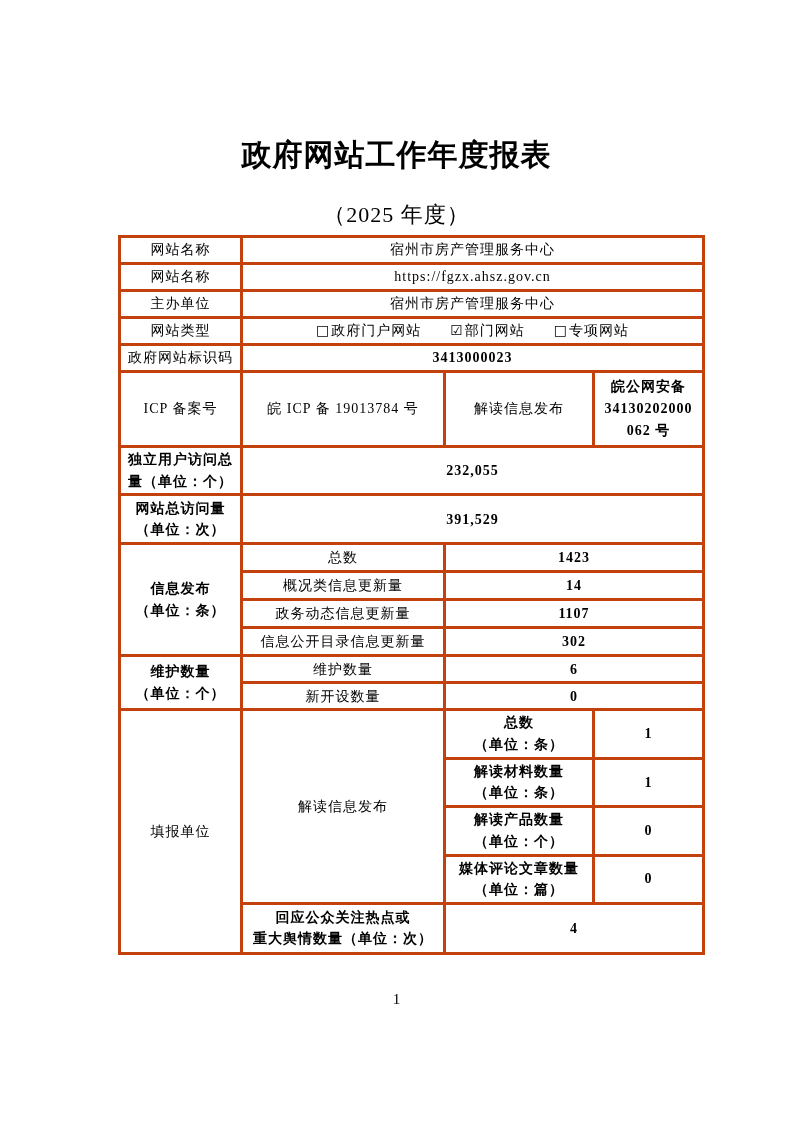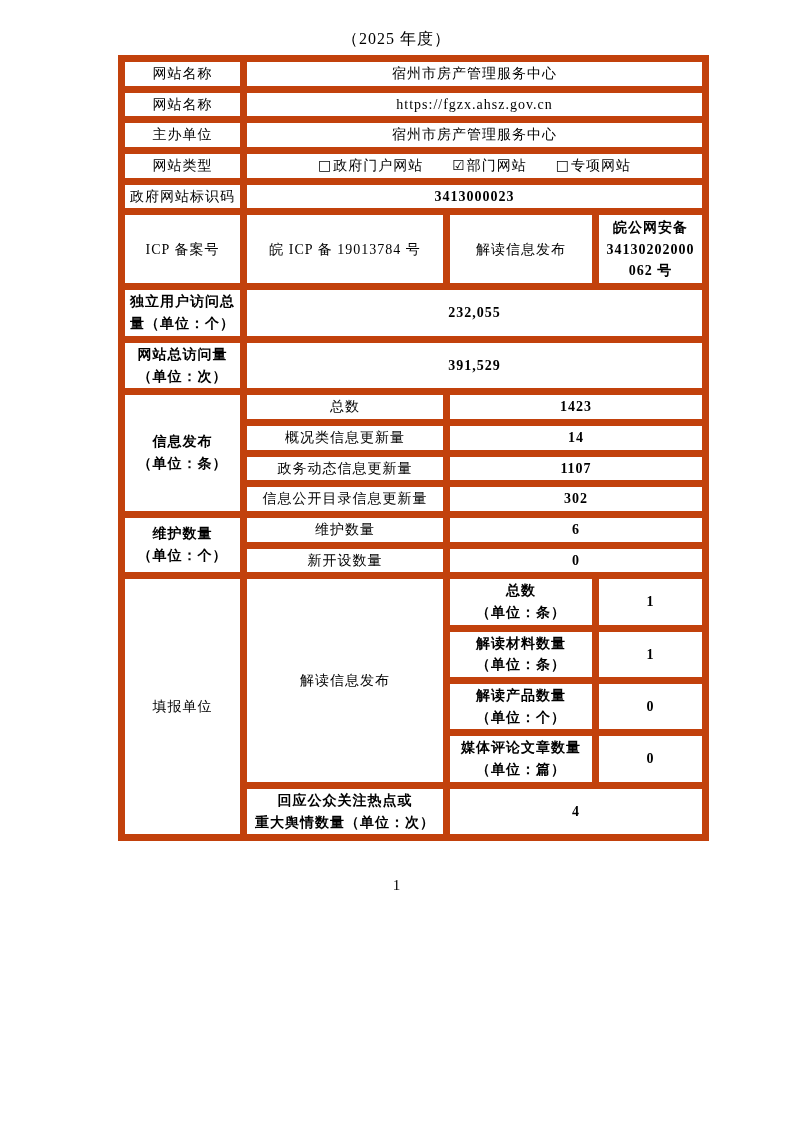--- a/index.html
+++ b/index.html
@@ -20,41 +20,41 @@
     margin: 138px 0 0 0;
     text-align: center;
     font-size: 30px;
     font-weight: bold;
     letter-spacing: 1px;
     line-height: 1.1;
   }
   .doc-subtitle {
     margin-top: 29px;
     text-align: center;
-    font-size: 16px;
+    font-size: 22px;
     letter-spacing: 1px;
   }
   .content {
     margin-left: 118px;
     width: 584px;
   }
   .reporting-unit {
     margin-top: 52px;
     font-size: 15px;
     font-weight: bold;
     letter-spacing: 0.5px;
   }
   table.report {
     border-collapse: collapse;
     table-layout: fixed;
     width: 584px;
     margin-top: 5px;
   }
   table.report td {
-    border: 7px solid #c2410c;
+    border: 3px solid #c2410c;
     text-align: center;
     vertical-align: middle;
     font-size: 14px;
     padding: 1px 2px;
     box-sizing: border-box;
     letter-spacing: 1px;
     line-height: 1.55;
     overflow: hidden;
   }
   .preline { white-space: pre-line; font-weight: bold; }
@@ -82,20 +82,21 @@
     margin-top: 36px;
     text-align: center;
     font-size: 15px;
   }
 </style>
 </head>
 <body>
 
 <div class="page">
 
+  <h1 class="doc-title">政府网站工作年度报表</h1>
   <div class="doc-subtitle">（2025 年度）</div>
 
   <div class="content">
 
     <table class="report">
       <colgroup>
         <col style="width:122px">
         <col style="width:203px">
         <col style="width:149px">
         <col style="width:110px">

